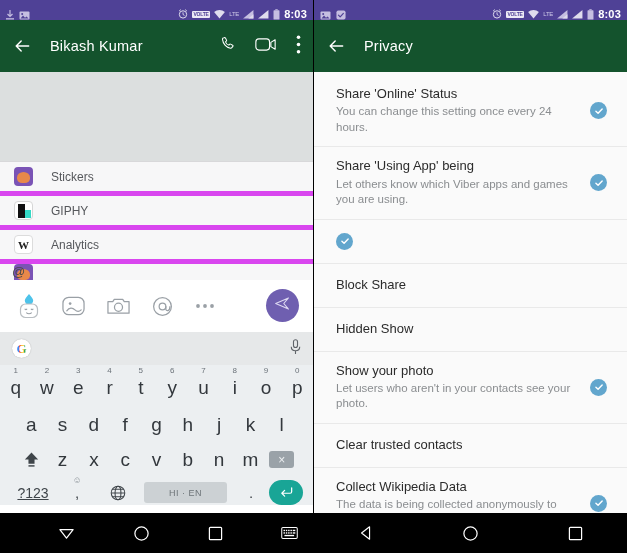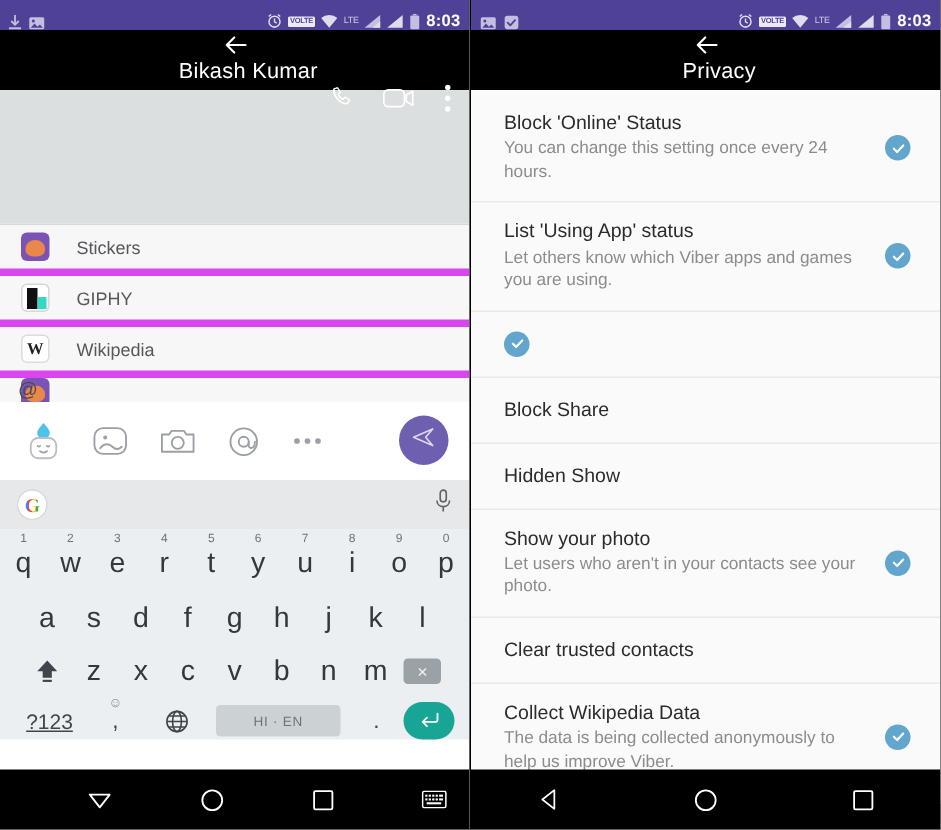--- a/index.html
+++ b/index.html
@@ -16,22 +16,22 @@
   .sb-left { display:flex; align-items:center; gap:5px; }
   .sb-right { margin-left:auto; display:flex; align-items:center; gap:4px; }
   .sb-time { font-size:11px; color:#fff; font-weight:bold; letter-spacing:0.2px; }
   .ic { display:inline-block; opacity:.92; }
   .ic svg { display:block; }
   .volte { background:#eceaf5; color:#4f4196; font-size:5px; font-weight:bold;
            border-radius:1px; padding:1px 1.5px; line-height:1; letter-spacing:-0.2px; }
   .lte { font-size:6px; letter-spacing:-0.2px; color:#cfc9e8; }
 
   
-  .appbar { height:40px; background:#000000; display:flex; align-items:center;
-            padding:0 12px; color:#fff;flex-direction:column; }
+  .appbar { height:52px; background:#14532d; display:flex; align-items:center;
+            padding:0 12px; color:#fff; }
   .appbar .title { font-size:14.5px; margin-left:18px; letter-spacing:.2px; }
   .appbar .actions { margin-left:auto; display:flex; align-items:center; gap:17px; }
   .backarrow { width:20px; height:20px; }
 
   
   .chatbody { background:#dcdfdf; height:89px; }
   .applist { background:#f7f7f8; border-top:1px solid #d8d8da; }
   .approw { height:34px; display:flex; align-items:center; padding:0 14px;
             border-bottom:5px solid #d946ef; }
   .approw .avt { width:19px; height:19px; border-radius:4px; flex:0 0 19px;
@@ -210,21 +210,21 @@
       <div class="approw">
         <span class="avt av-stick"></span>
         <span class="lbl">Stickers</span>
       </div>
       <div class="approw">
         <span class="avt av-giphy"></span>
         <span class="lbl">GIPHY</span>
       </div>
       <div class="approw">
         <span class="avt av-wiki">W</span>
-        <span class="lbl">Wikipedia</span>
+        <span class="lbl">Analytics</span>
       </div>
       <div class="approw partial">
         <span class="avt av-stick"></span>
       </div>
     </div>
 
     <div class="composer">
       <span class="at-float">@</span>
       <div class="comp-icons">
         <span class="comp-ic sticker-ic">
@@ -444,33 +444,33 @@
       </span>
       <span class="title">Privacy</span>
     </div>
 
     <div class="gap"></div>
 
     <div class="settings">
 
       <div class="srow">
         <span class="txt">
-          <span class="t1" style="display:block">Block 'Online' Status</span>
+          <span class="t1" style="display:block">Share 'Online' Status</span>
           <span class="t2" style="display:block">You can change this setting once every 24 hours.</span>
         </span>
         <span class="check">
           <svg width="10" height="10" viewBox="0 0 12 12">
               <path d="M2.3 6.2l2.6 2.6L9.8 3.6" stroke="#fff" stroke-width="1.7" fill="none" stroke-linecap="round" stroke-linejoin="round"></path>
             </svg>
         </span>
       </div>
 
       <div class="srow">
         <span class="txt">
-          <span class="t1" style="display:block">List 'Using App' status</span>
+          <span class="t1" style="display:block">Share 'Using App' being</span>
           <span class="t2" style="display:block">Let others know which Viber apps and games you are using.</span>
         </span>
         <span class="check">
           <svg width="10" height="10" viewBox="0 0 12 12">
               <path d="M2.3 6.2l2.6 2.6L9.8 3.6" stroke="#fff" stroke-width="1.7" fill="none" stroke-linecap="round" stroke-linejoin="round"></path>
             </svg>
         </span>
       </div>
 
       <div class="srow">

